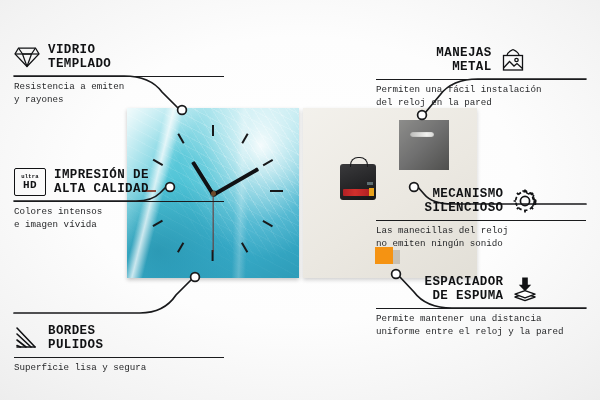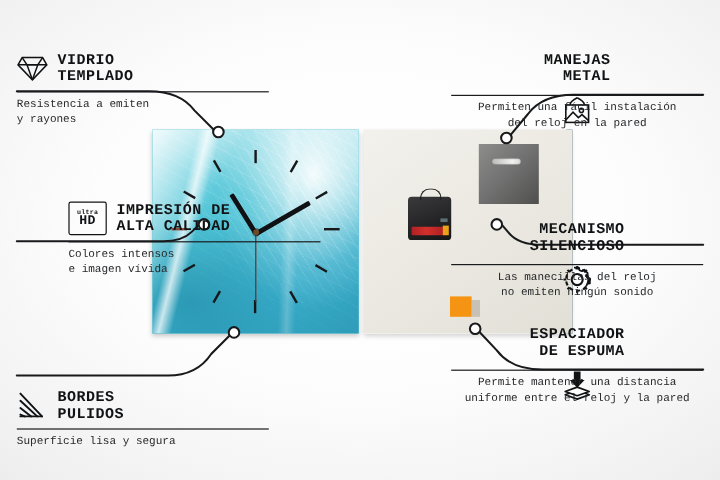--- a/index.html
+++ b/index.html
@@ -181,21 +181,21 @@
   .feature.left  { text-align: right; }
   .feature.right { text-align: left; }
 
   .f-head {
     display: flex;
     align-items: center;
     gap: 8px;
     height: 34px;
   }
   .feature.left  .f-head { justify-content: flex-start; }
-  .feature.right .f-head { justify-content: flex-start; flex-direction: column; }
+  .feature.right .f-head { justify-content: center; }
 
   .f-icon {
     flex: 0 0 auto;
     width: 26px; height: 26px;
     display: flex;
     align-items: center;
     justify-content: center;
     color: #111214;
   }
   .f-title {
@@ -216,21 +216,21 @@
     margin: 2px 0 4px 0;
     width: 100%;
   }
   .f-sub {
     font-size: 9.2px;
     line-height: 1.32;
     color: #27282a;
     white-space: pre-line;
   }
   .feature.left  .f-sub { text-align: left; }
-  .feature.right .f-sub { text-align: center; }
+  .feature.right .f-sub { text-align: left; }
 </style>
 </head>
 <body>
 
 <div id="page">
 
   <div class="product">
 
     <div class="panel-front">
       <div class="feather-bg"></div>
@@ -311,21 +311,21 @@
         </svg>
       </span>
       <span class="f-title">VIDRIO
 TEMPLADO</span>
     </div>
     <div class="f-rule"></div>
     <div class="f-sub">Resistencia a emiten
 y rayones</div>
   </div>
 
-  <div class="feature left" style="left:14px; top:165px;margin-left:43px;">
+  <div class="feature left" style="left:14px; top:165px;">
     <div class="f-head">
       <span class="f-icon" style="width:30px; height:26px; border:1.5px solid currentColor; border-radius:2px; flex-direction:column; gap:0; line-height:1;">
         <span style="font-size:5.5px; font-weight:bold; letter-spacing:0.2px; margin-bottom:0.5px;">ultra</span>
         <span style="font-size:11px; font-weight:bold; letter-spacing:0.3px;">HD</span>
       </span>
       <span class="f-title">IMPRESIÓN DE
 ALTA CALIDAD</span>
     </div>
     <div class="f-rule"></div>
     <div class="f-sub">Colores intensos

